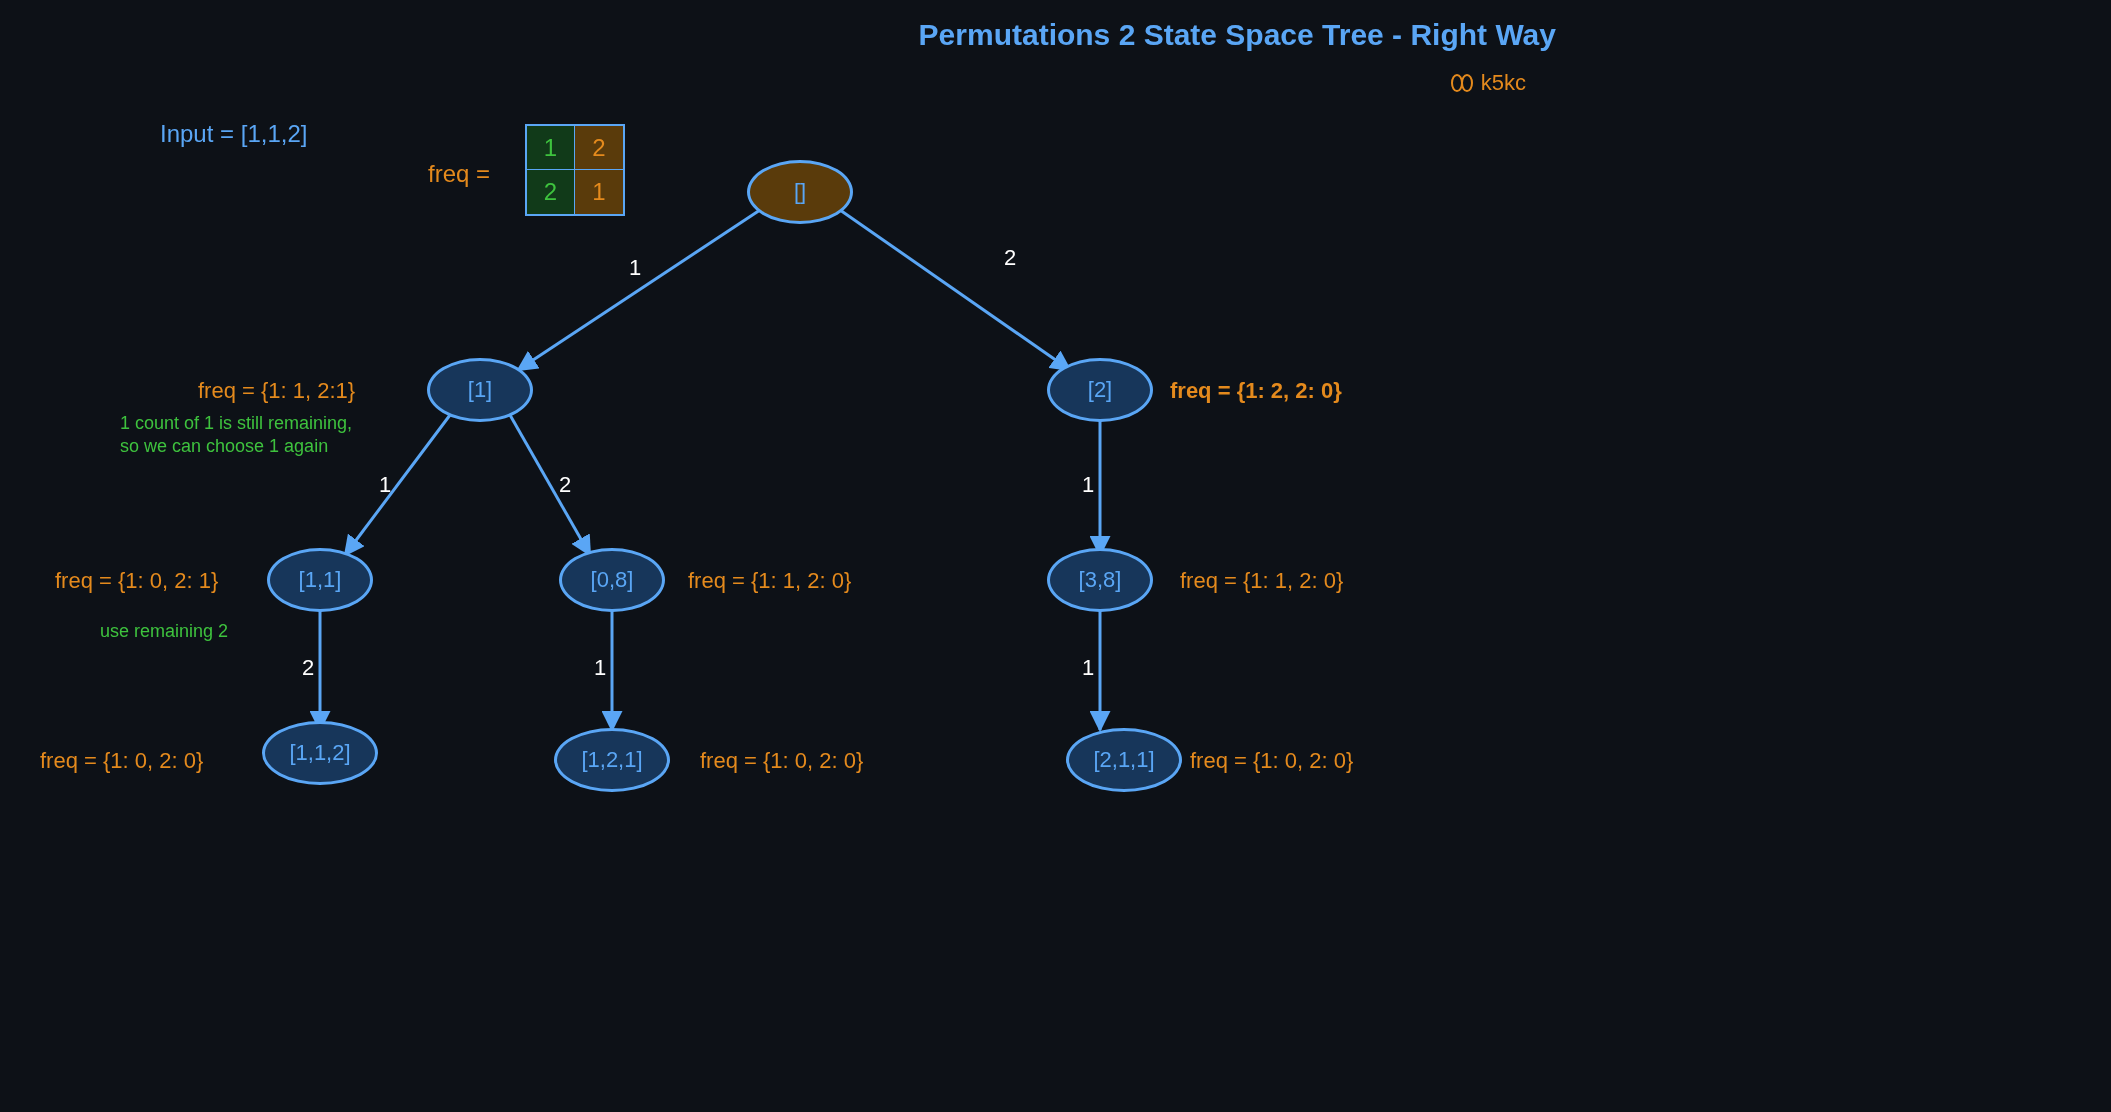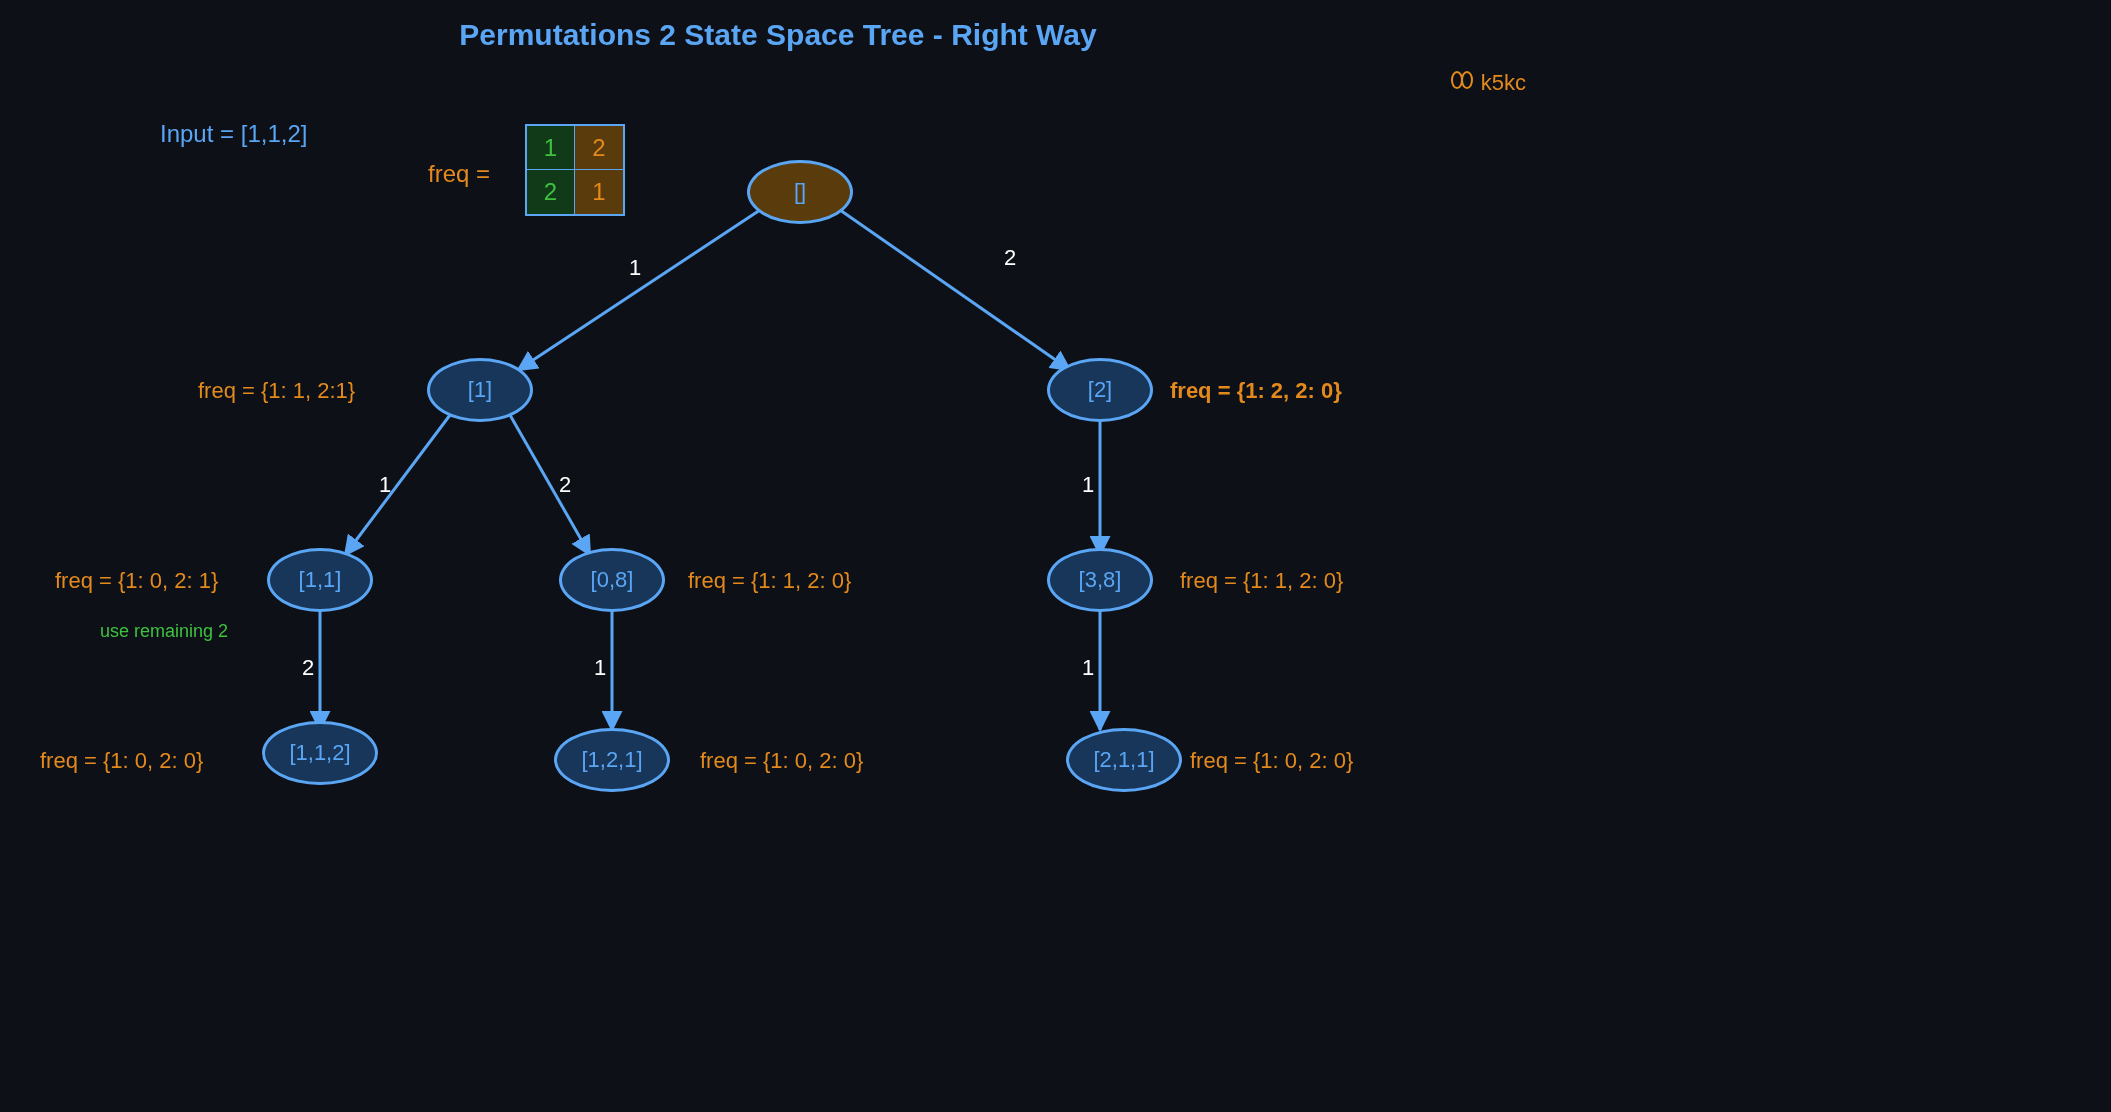--- a/index.html
+++ b/index.html
@@ -15,33 +15,33 @@
   .canvas {
     position: relative;
     width: 1556px;
     height: 820px;
   }
   .title {
     position: absolute;
     left: 0;
     right: 0;
     top: 18px;
-    text-align: center;
+    text-align: right;
     color: #5aa6f5;
     font-size: 30px;
     font-weight: 600;
   }
   .watermark {
     position: absolute;
     top: 70px;
     right: 30px;
     color: #e48a1d;
     font-size: 22px;
     display: flex;
-    align-items: flex-start;
+    align-items: center;
     gap: 7px;
   }
   .watermark svg { display: block; }
   .input-label {
     position: absolute;
     left: 160px;
     top: 120px;
     color: #5aa6f5;
     font-size: 24px;
   }
@@ -157,20 +157,22 @@
   <div class="edge-label" style="left:635px; top:268px;">1</div>
   <div class="edge-label" style="left:1010px; top:258px;">2</div>
   <div class="edge-label" style="left:385px; top:485px;">1</div>
   <div class="edge-label" style="left:565px; top:485px;">2</div>
   <div class="edge-label" style="left:1088px; top:485px;">1</div>
   <div class="edge-label" style="left:308px; top:668px;">2</div>
   <div class="edge-label" style="left:600px; top:668px;">1</div>
   <div class="edge-label" style="left:1088px; top:668px;">1</div>
 
   <div class="ann-orange" style="left:198px; top:378px;">freq = {1: 1, 2:1}</div>
+  <div class="ann-green" style="left:120px; top:412px; white-space:pre;">1 count of 1 is still remaining,
+so we can choose 1 again</div>
   <div class="ann-orange" style="left:1170px; top:378px;font-weight:bold;">freq = {1: 2, 2: 0}</div>
 
   <div class="ann-orange" style="left:55px; top:568px;">freq = {1: 0, 2: 1}</div>
   <div class="ann-green" style="left:100px; top:620px;">use remaining 2</div>
   <div class="ann-orange" style="left:688px; top:568px;">freq = {1: 1, 2: 0}</div>
   <div class="ann-orange" style="left:1180px; top:568px;">freq = {1: 1, 2: 0}</div>
 
   <div class="ann-orange" style="left:40px; top:748px;">freq = {1: 0, 2: 0}</div>
   <div class="ann-orange" style="left:700px; top:748px;">freq = {1: 0, 2: 0}</div>
   <div class="ann-orange" style="left:1190px; top:748px;">freq = {1: 0, 2: 0}</div>

